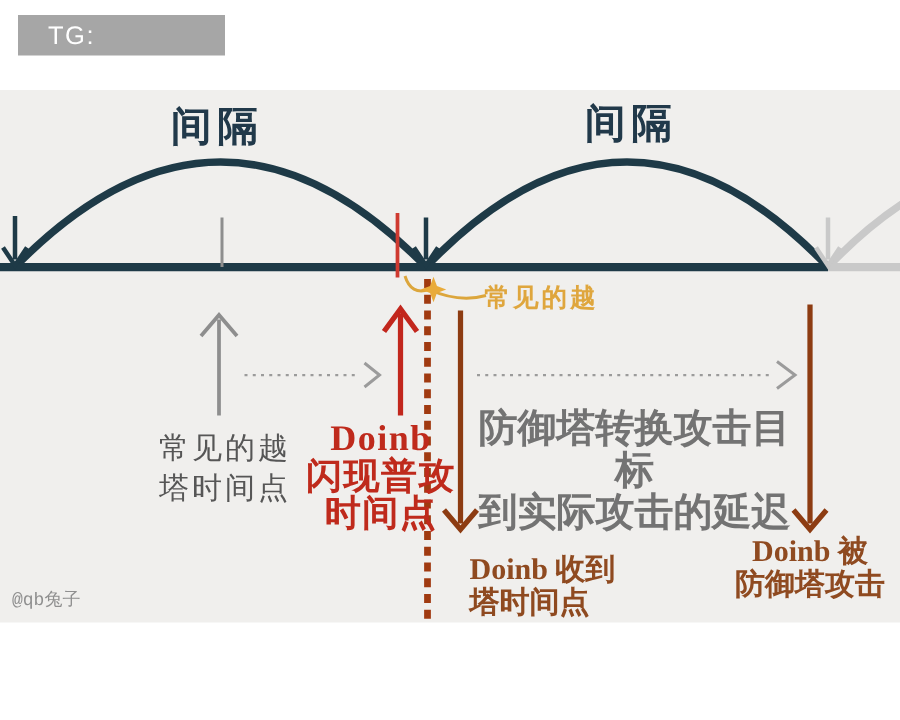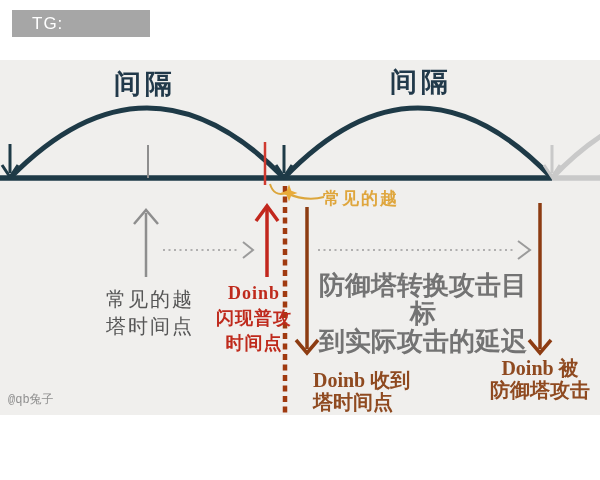--- a/index.html
+++ b/index.html
@@ -61,21 +61,21 @@
     font-size: 20px;
     font-weight: normal;
     color: #565656;
     line-height: 27px;
     letter-spacing: 2px;
   }
   .doinb-flash {
     left: 203px; top: 281px;
     width: 102px;
     text-align: center;
-    font-size: 18px;
+    font-size: 24px;
     font-weight: bold;
     color: #bf2a1c;
     line-height: 25px;
     letter-spacing: 1px;
   }
   .tower-delay {
     left: 312px; top: 272px;
     width: 222px;
     text-align: center;
     font-size: 26px;

